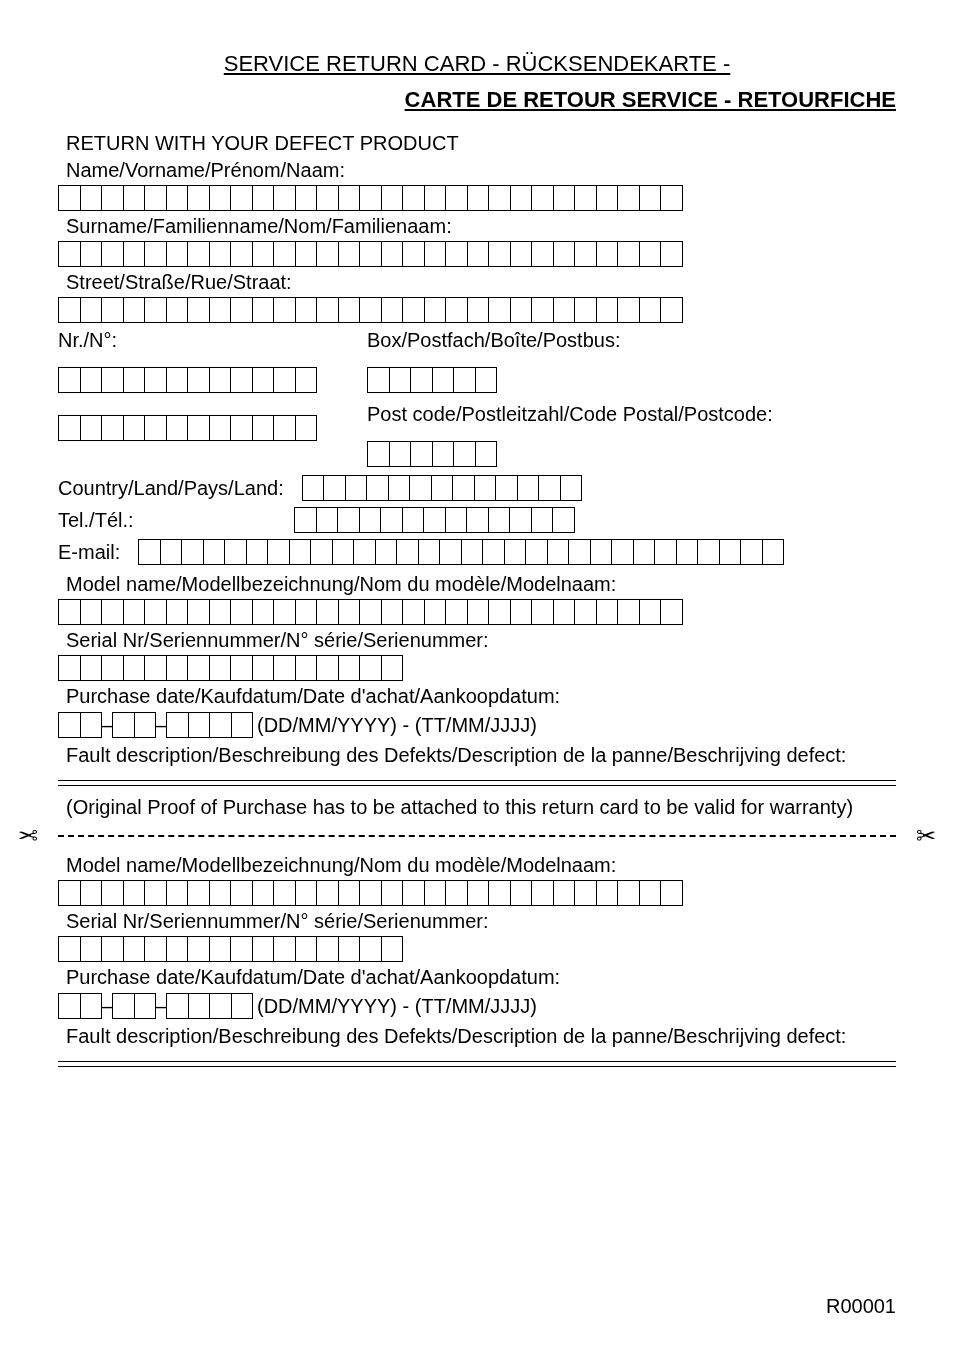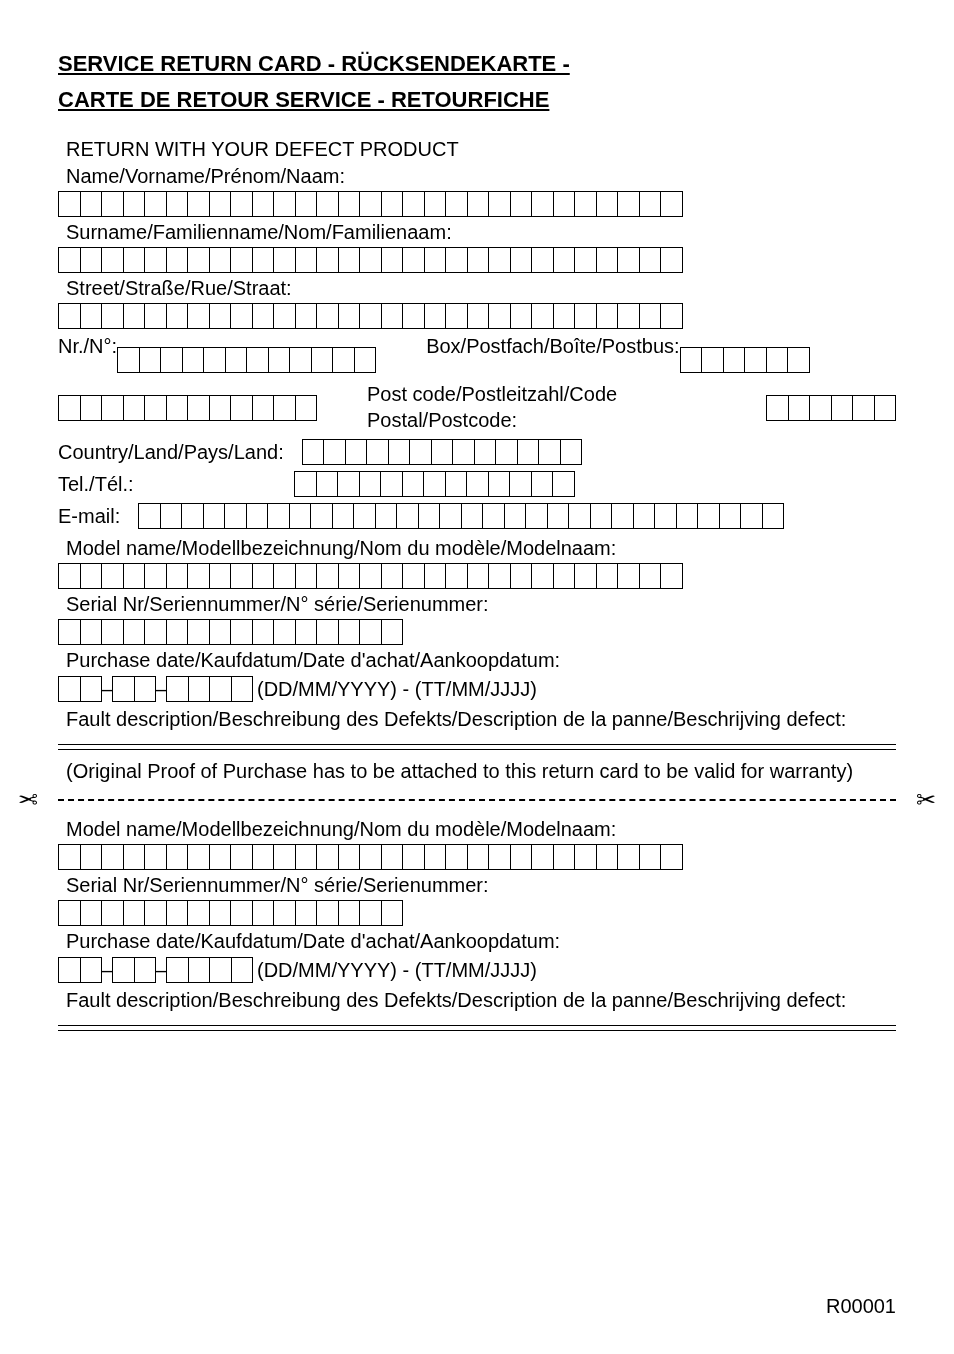--- a/index.html
+++ b/index.html
@@ -1,25 +1,25 @@
 <!DOCTYPE html>
 <html><head>
 <meta charset="utf-8">
 <style>
   html,body{margin:0;padding:0;background:#fff;color:#000;font-family:Arial,Helvetica,sans-serif}
   .page{width:954px;min-height:1354px;box-sizing:border-box;padding:50px 58px 20px 58px;position:relative}
-  .title{font-weight:bold;text-decoration:underline;font-size:22px;line-height:28px;margin:0 0 8px 0}
-  .subtitle{text-align:left;font-weight:bold;text-decoration:underline;font-size:22px;line-height:28px;margin:0 0 22px 0}
+  .title{text-align:center;font-weight:normal;text-decoration:underline;font-size:22px;line-height:28px;margin:0 0 8px 0}
+  .subtitle{text-align:right;font-weight:bold;text-decoration:underline;font-size:22px;line-height:28px;margin:0 0 16px 0}
   .line{font-size:20px;line-height:26px;margin:1px 8px}
   .boxes{display:flex;margin:2px 0 2px 0}
   .cell{width:22.5px;height:26px;border:1px solid #000;box-sizing:border-box;margin-left:-1px}
   .cell:first-child{margin-left:0}
   .dash{width:10px;height:26px;display:flex;align-items:center;justify-content:center;font-size:20px}
   .cols{display:flex;gap:50px}
-  .col{display:flex;flex-direction:row}
+  .col{display:flex;flex-direction:column}
   .lbl{font-size:20px;line-height:26px}
   .hlrow{display:flex;align-items:center;gap:18px;margin:6px 0}
   .hlrow .boxes{margin:0}
   .note{font-size:20px;margin-left:10px}
   .faultblock{margin-top:2px}
   .rule{border:none;border-top:1.5px solid #000;margin:12px 0 4px 0}
   .rule2{border:none;border-top:1.5px solid #000;margin:2px 0 8px 0}
   .cut-row{position:relative;height:30px;margin-left:-50px;margin-right:-50px}
   .cut-line{position:absolute;top:14px;left:50px;right:50px;border-top:2.5px dashed #000}
   .scissor{position:absolute;top:0;font-size:24px;line-height:30px}

